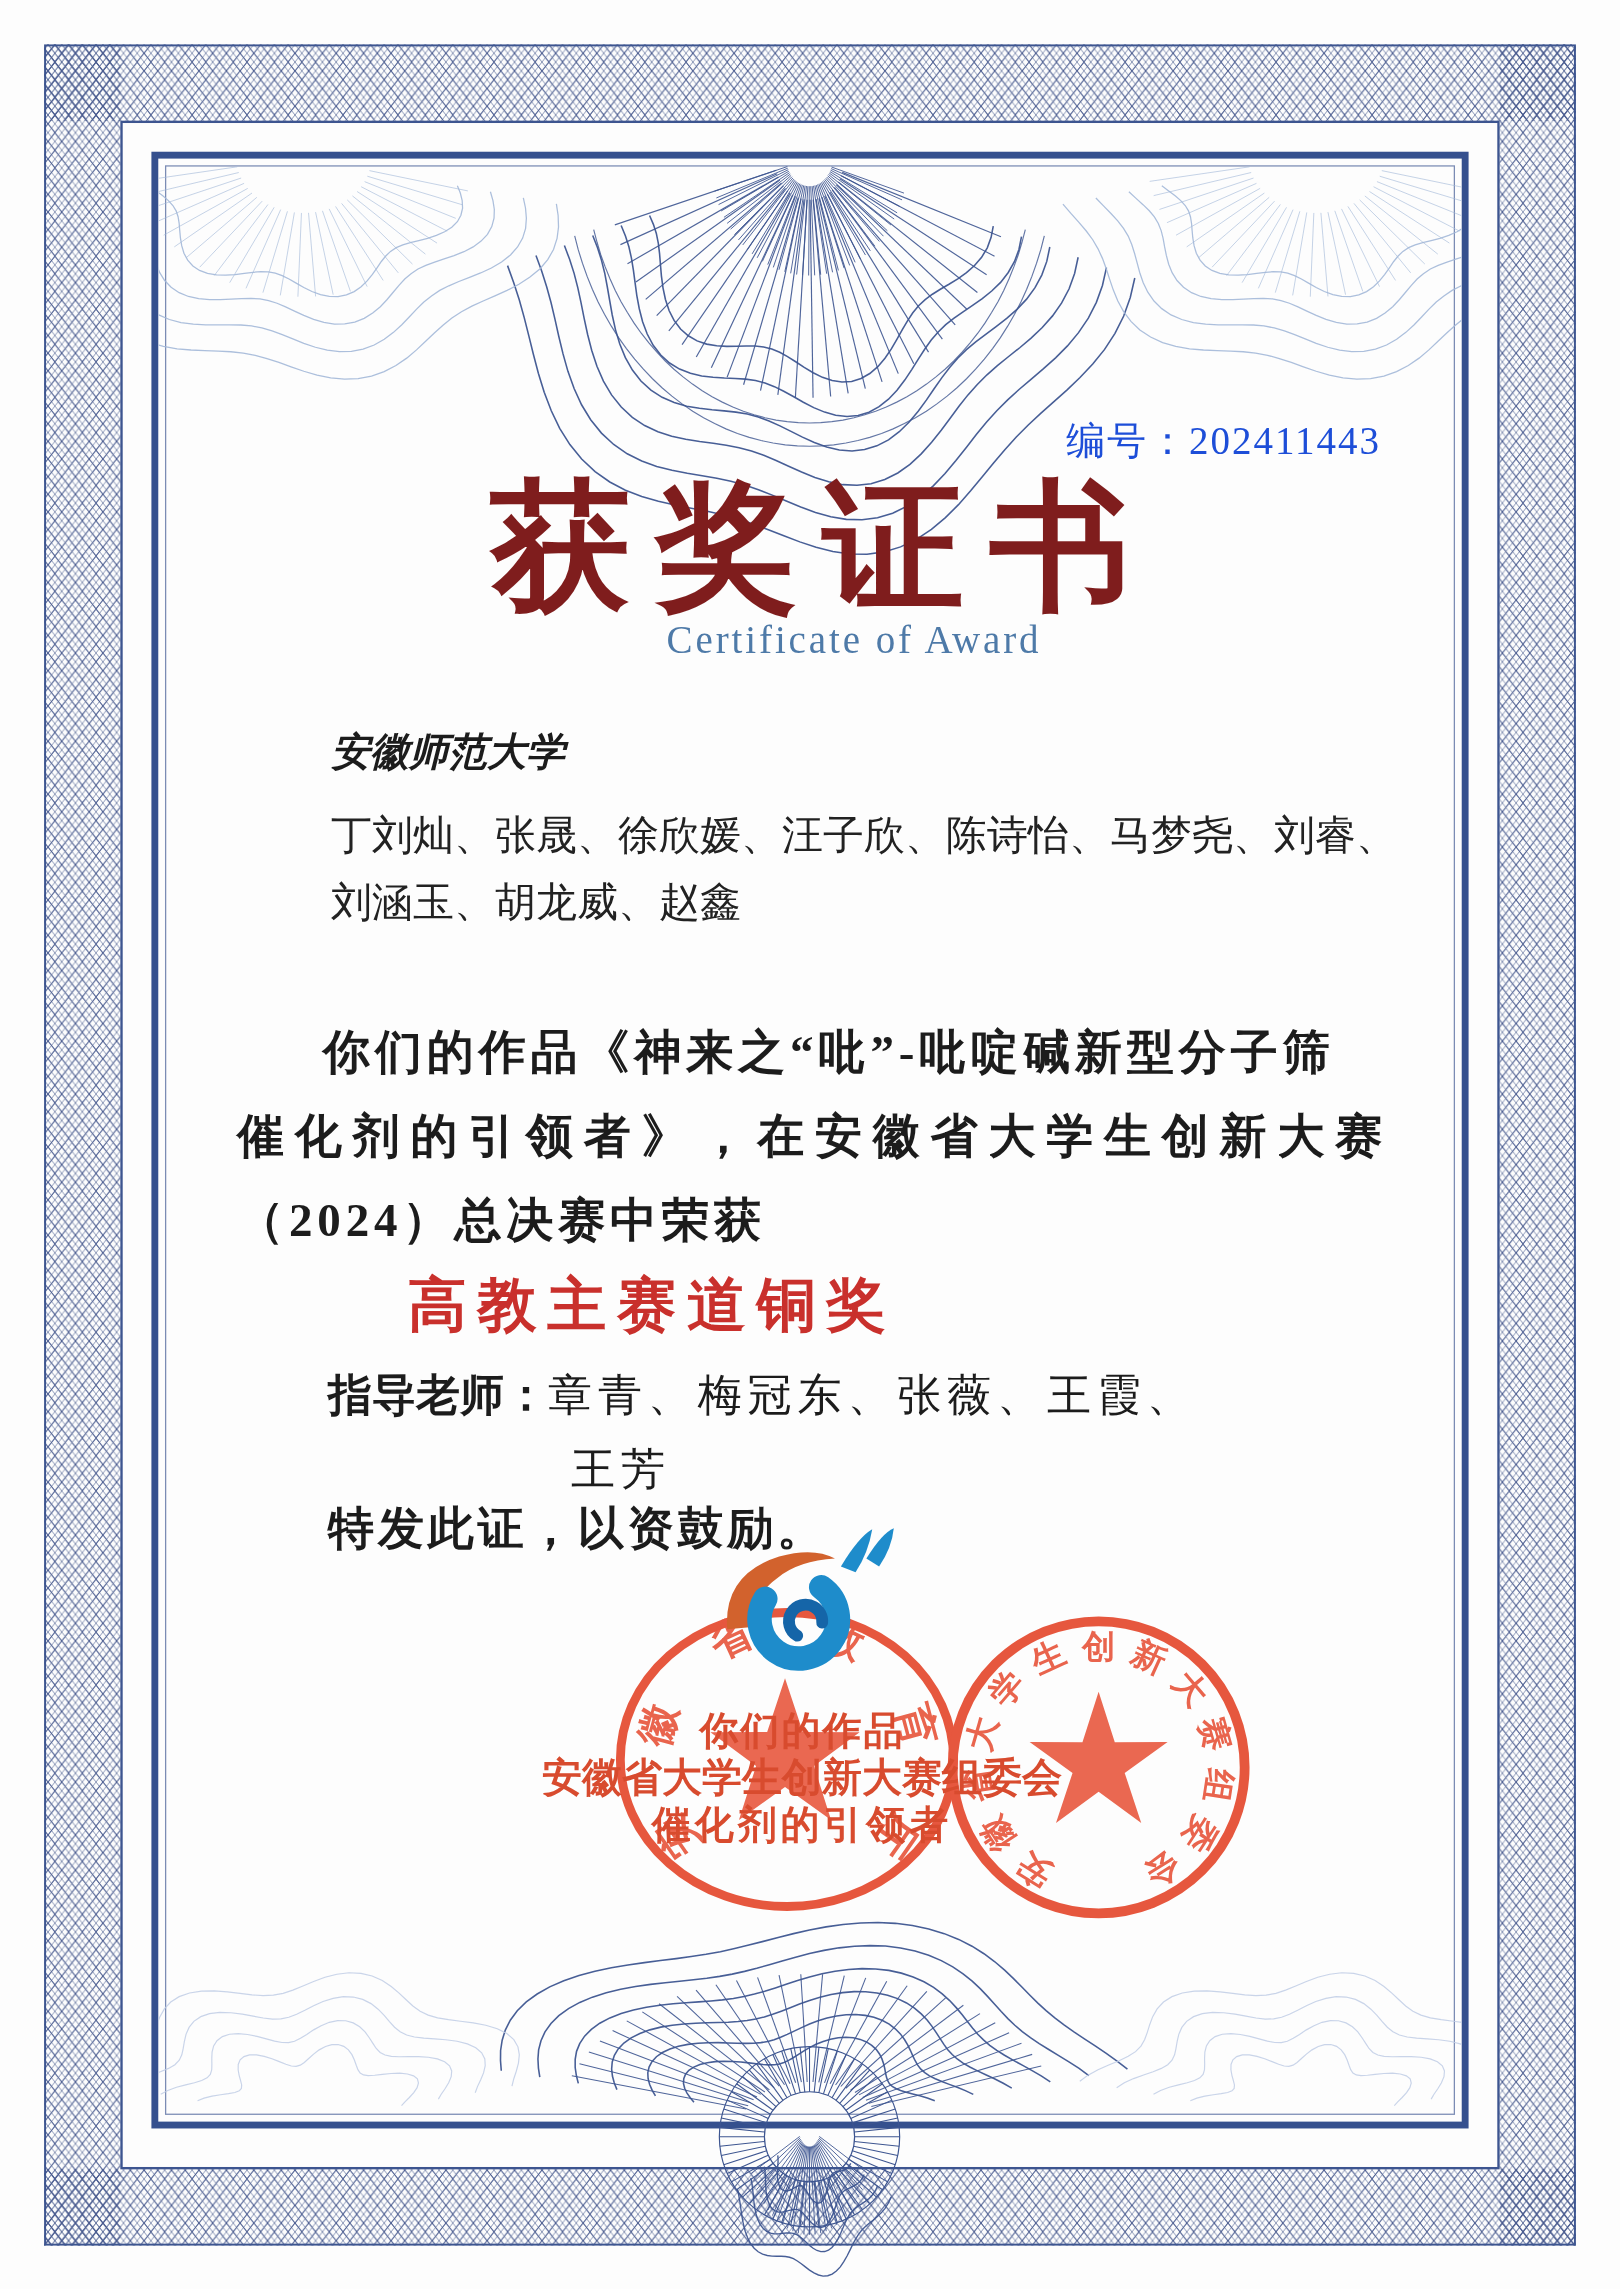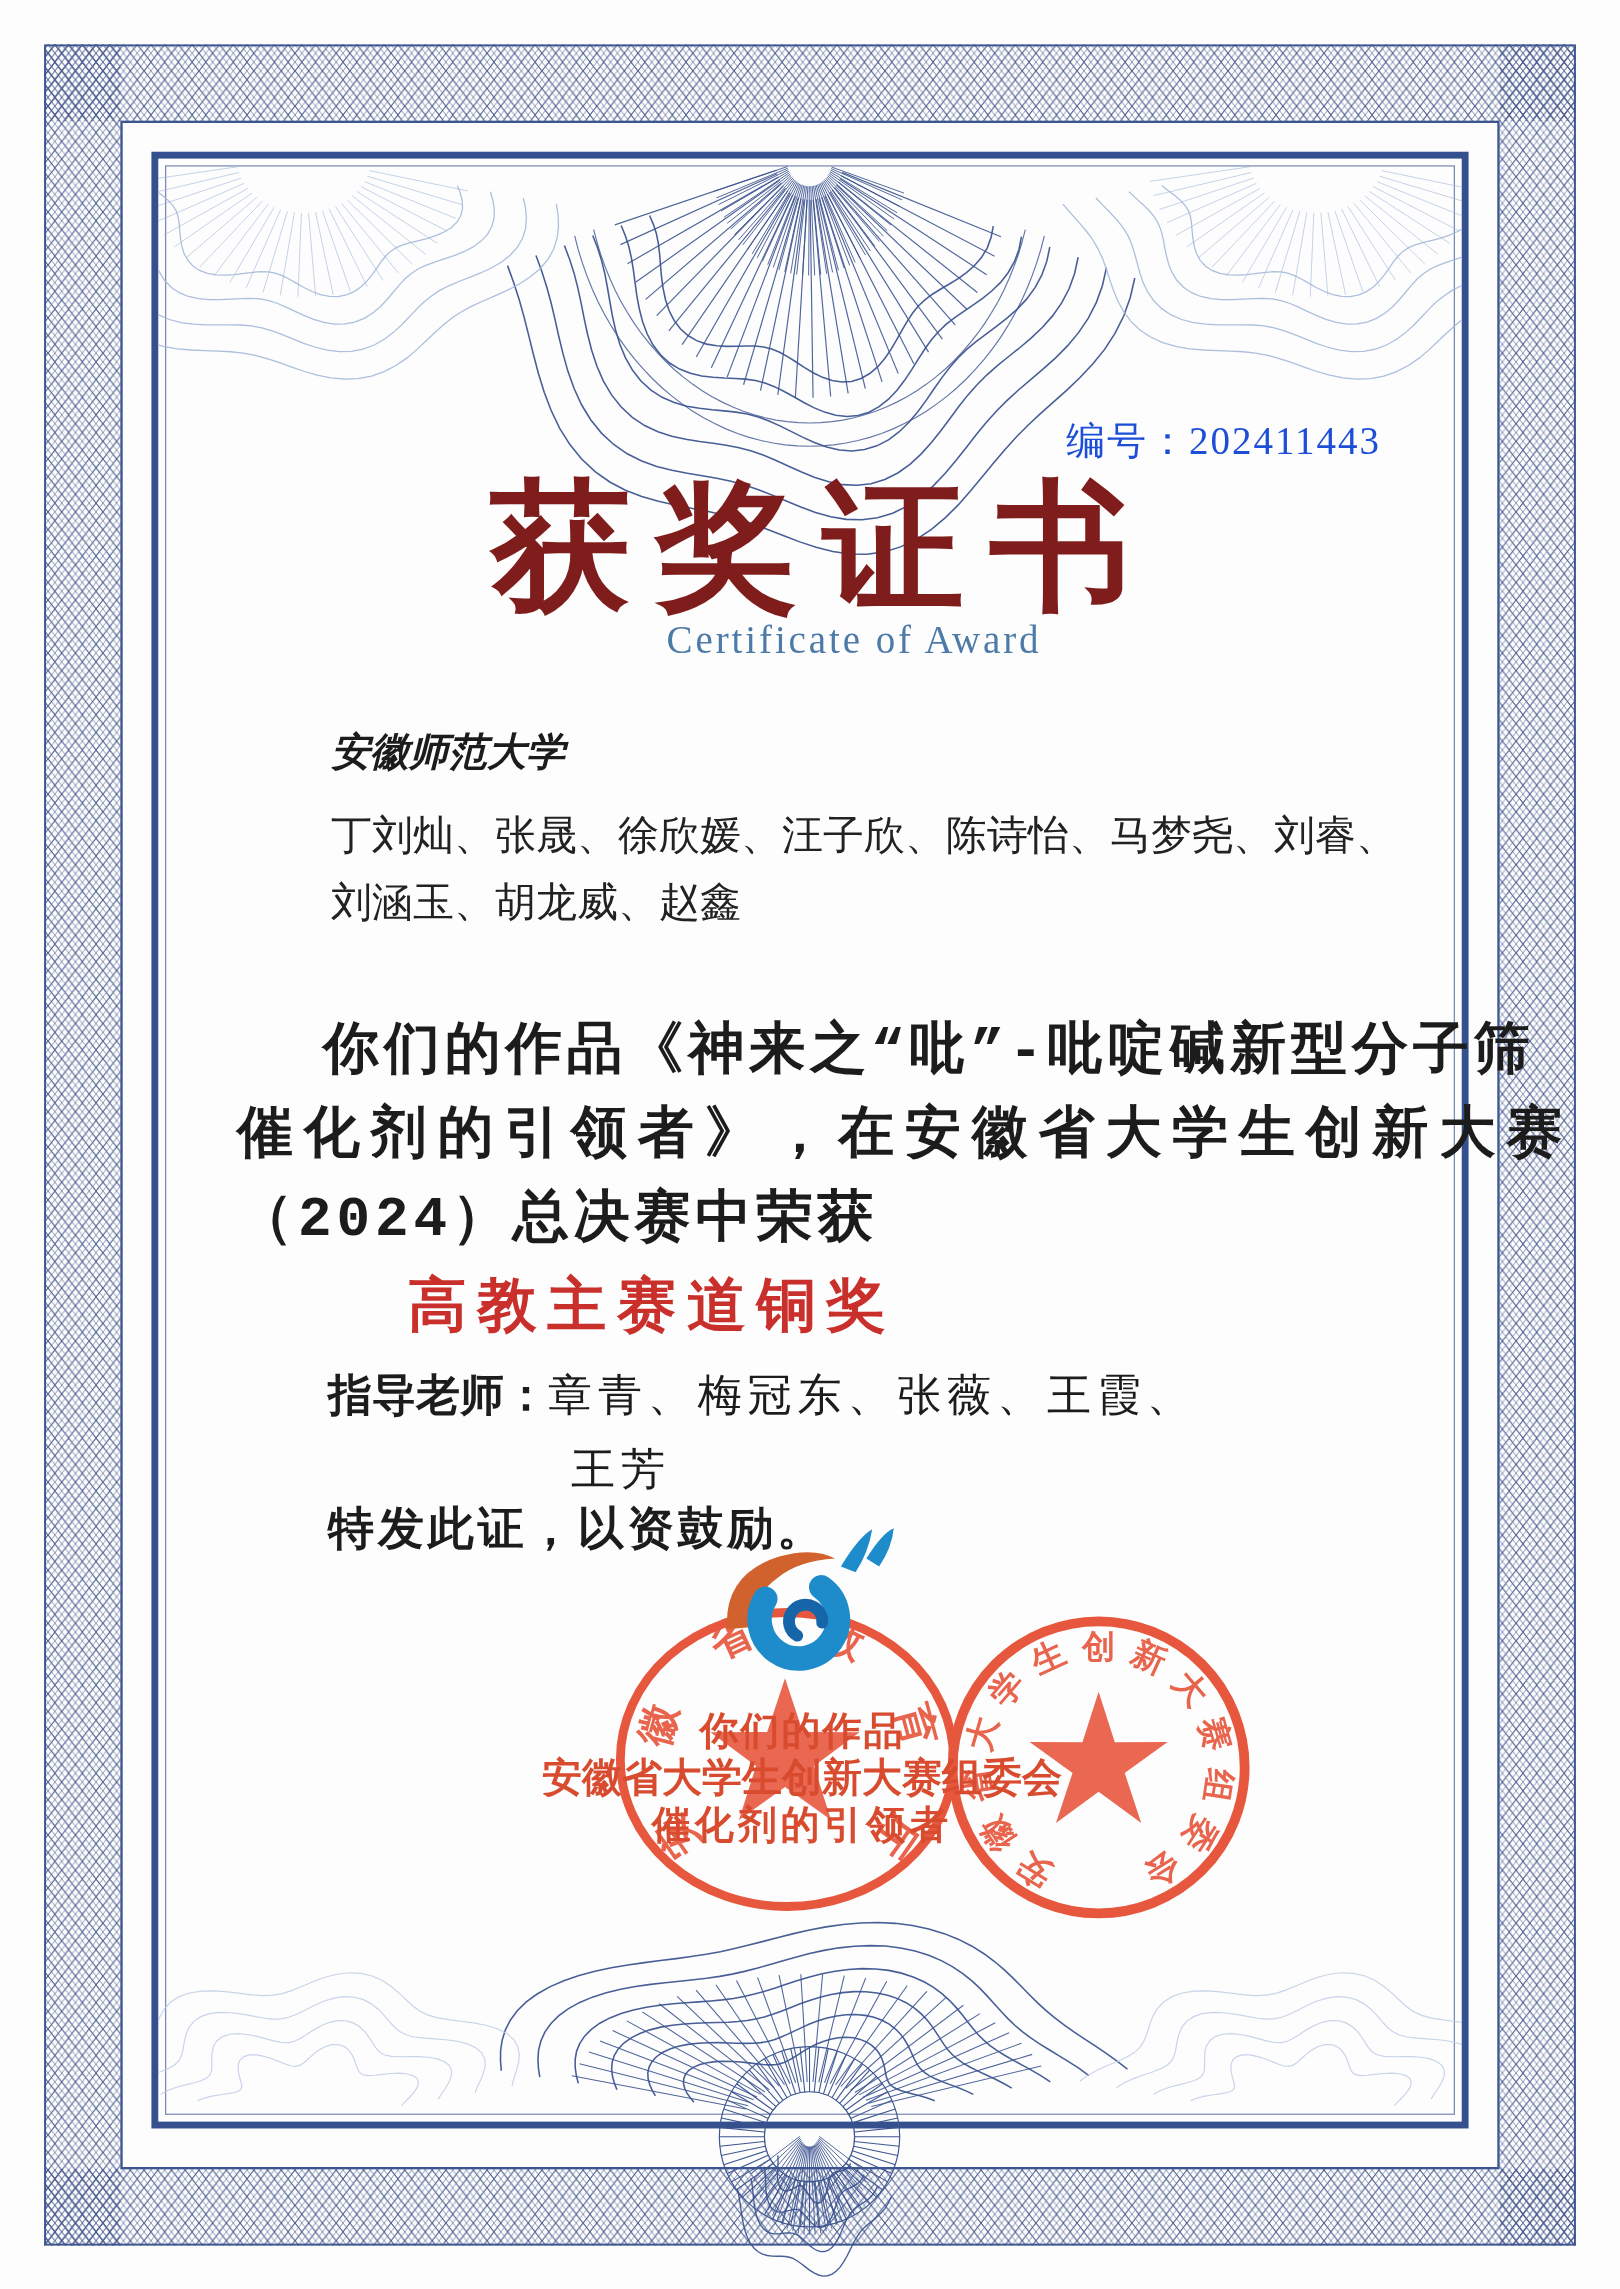--- a/index.html
+++ b/index.html
@@ -17,22 +17,22 @@
     font-size:141px; font-weight:700; color:#7f1d1d;
     letter-spacing:25.5px; padding-left:25.5px; box-sizing:border-box;
   }
   .subtitle{
     left:0; top:617px; width:1620px; text-align:center;
     font-size:39px; color:#4e7aa8; letter-spacing:2.9px;padding-left:44px;
   }
   .university{left:331px; top:725px; font-size:39px; font-weight:700;
     font-family:"Liberation Sans", sans-serif;font-style:italic;}
   .members{left:331px; top:802px; font-size:41px; line-height:67px; color:#222;}
-  .body-par{left:237px; top:1010px; width:1206px; font-size:56px; font-weight:700;
-    line-height:84px; letter-spacing:4.9px;font-family:Liberation Mono, monospace;}
+  .body-par{left:237px; top:1010px; width:1206px; font-size:47px; font-weight:700;
+    line-height:84px; letter-spacing:4.9px;}
   .body-par .ind{text-indent:86px;}
   .body-par .sp{letter-spacing:10.8px;}
   .award{left:0; top:1266px; width:1304px; text-align:center;
     font-size:59px; font-weight:700; color:#c9302c; letter-spacing:10.8px;
     font-family:"Liberation Sans", sans-serif;}
   .advisors{left:328px; top:1358px; font-size:44px; line-height:74px;}
   .advisors .lbl{font-weight:700; font-family:Liberation Sans, sans-serif; font-size:44px;}
   .advisors .names{letter-spacing:5.9px;}
   .advisors .row2{margin-left:243px;}
   .closing{left:328px; top:1498px; font-size:46px; font-weight:700; letter-spacing:3.9px;

